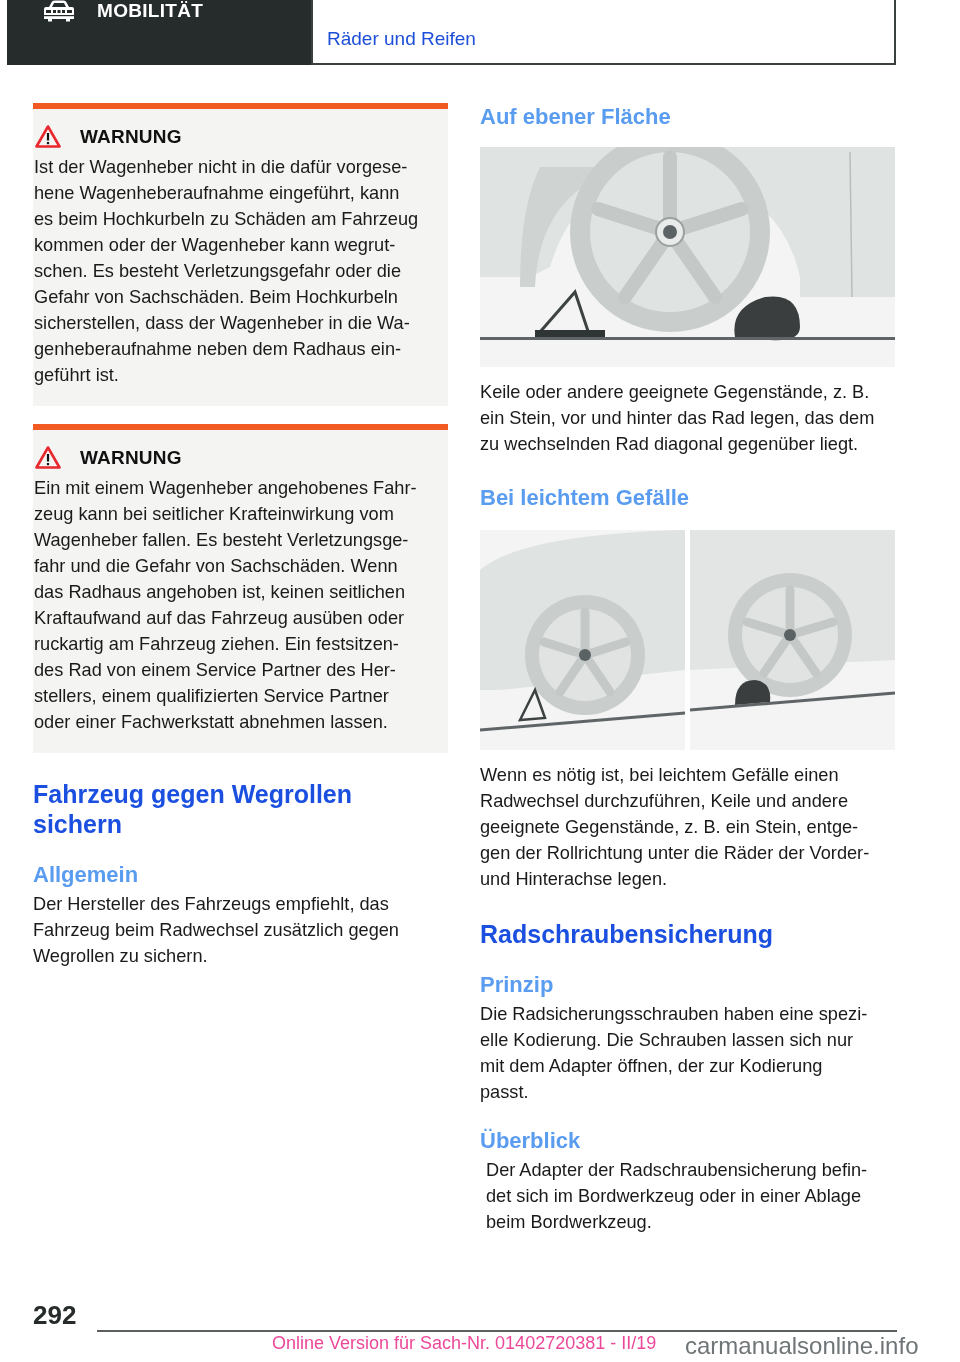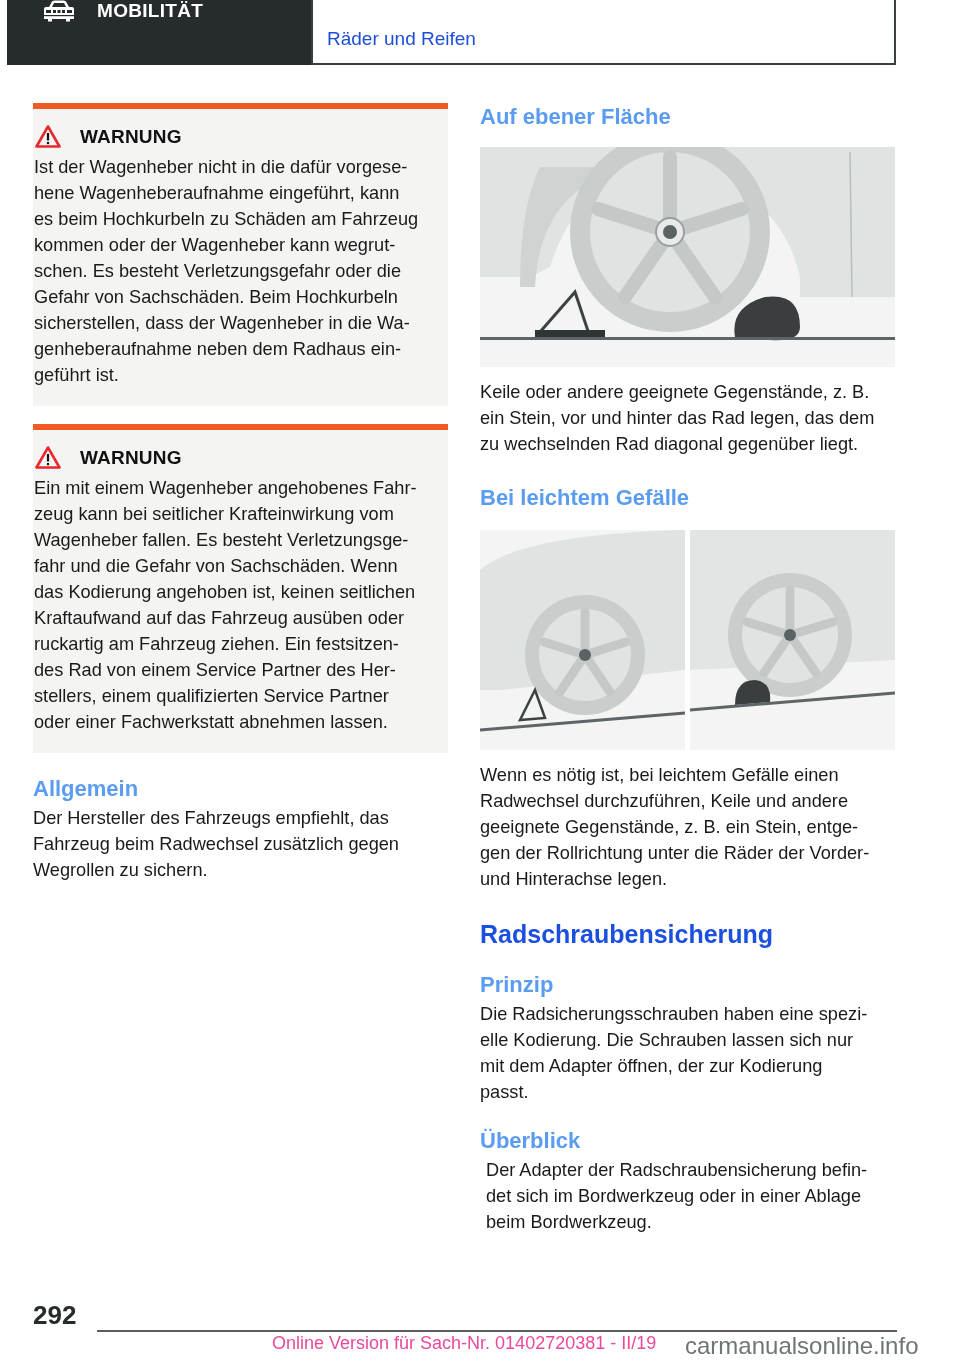--- a/index.html
+++ b/index.html
@@ -97,29 +97,33 @@
         <rect x="11.9" y="8" width="2.2" height="7.5" fill="#111"></rect>
         <rect x="11.9" y="17" width="2.2" height="2.2" fill="#111"></rect>
       </svg>
       <span class="warn-title">WARNUNG</span>
     </div>
     <p>
       <span>Ein mit einem Wagenheber angehobenes Fahr-</span><br>
       <span>zeug kann bei seitlicher Krafteinwirkung vom</span><br>
       <span>Wagenheber fallen. Es besteht Verletzungsge-</span><br>
       <span>fahr und die Gefahr von Sachschäden. Wenn</span><br>
-      <span>das Kodierung angehoben ist, keinen seitlichen</span><br>
+      <span>das Radhaus angehoben ist, keinen seitlichen</span><br>
       <span>Kraftaufwand auf das Fahrzeug ausüben oder</span><br>
       <span>ruckartig am Fahrzeug ziehen. Ein festsitzen-</span><br>
       <span>des Rad von einem Service Partner des Her-</span><br>
       <span>stellers, einem qualifizierten Service Partner</span><br>
       <span>oder einer Fachwerkstatt abnehmen lassen.</span>
     </p>
   </div>
 
+  <div class="h1" style="margin-top:26px;">
+    <span>Fahrzeug gegen Wegrollen</span><br>
+    <span>sichern</span>
+  </div>
   <div class="h2" style="margin-top:22px;">Allgemein</div>
   <p class="body" style="margin-top:2px;">
     <span>Der Hersteller des Fahrzeugs empfiehlt, das</span><br>
     <span>Fahrzeug beim Radwechsel zusätzlich gegen</span><br>
     <span>Wegrollen zu sichern.</span>
   </p>
 </div>
 
 <div class="col-right">
   <div class="h2" style="margin-top:3px;">Auf ebener Fläche</div>

